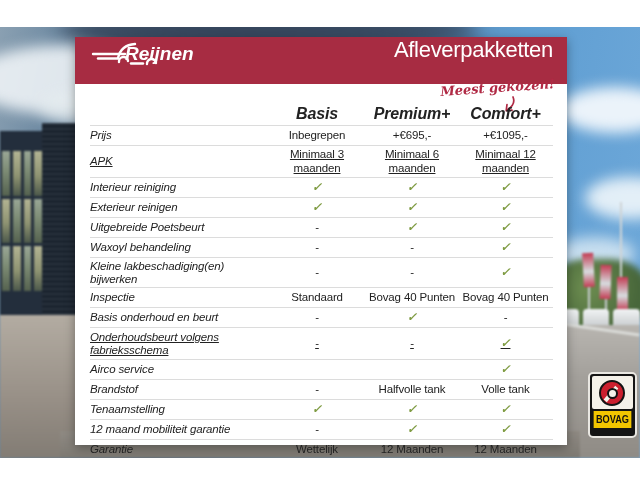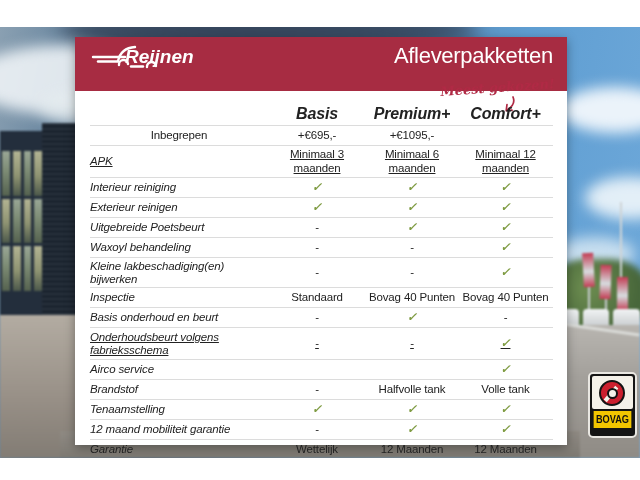--- a/index.html
+++ b/index.html
@@ -40,22 +40,22 @@
   .fp1{left:588px;top:252px;}.fp2{left:605px;top:262px;}.fp3{left:622px;top:272px;}
   .cars{position:absolute;left:552px;top:282px;width:88px;height:18px;display:flex;gap:4px;}
   .car{flex:1;background:linear-gradient(180deg,#f2f4f5,#c8ccce);border-radius:4px 4px 2px 2px;}
   .road{position:absolute;left:548px;top:298px;width:92px;height:133px;
     background:linear-gradient(180deg,#b8b5b0 0%,#a3a09b 40%,#8f8b85 100%);}
   .curb{position:absolute;left:548px;top:300px;width:92px;height:3px;background:#dadbd8;transform:rotate(8deg);}
   .pave-bottom{position:absolute;left:60px;top:404px;width:520px;height:27px;background:linear-gradient(180deg,#8f8a83,#7d7972);}
   
   .card{position:absolute;left:75px;top:37px;width:492px;height:408px;background:#ffffff;
     box-shadow:0 3px 10px rgba(0,0,0,.35);}
-  .bar{position:absolute;left:0;top:0;width:100%;height:54px;background:#a72c42;
-    display:flex;align-items:center;justify-content:space-between;box-sizing:border-box;padding:0 14px 16px 16px;}
+  .bar{position:absolute;left:0;top:0;width:100%;height:47px;background:#a72c42;
+    display:flex;justify-content:space-between;box-sizing:border-box;padding:0 14px 16px 16px;}
   .title{color:#ffffff;font-weight:normal;font-size:22px;letter-spacing:-.3px;}
   
   .annot{position:absolute;left:360px;top:44px;width:125px;text-align:center;color:#b02a45;
     font-family:"DejaVu Serif", serif;font-style:italic;font-weight:bold;font-size:13px;
     transform:rotate(-4deg);line-height:1;}
   .annot-arrow{position:absolute;left:424px;top:59px;}
   
   .table{position:absolute;left:15px;top:66px;width:463px;font-size:11.5px;color:#222;letter-spacing:-.15px;}
   .trow{display:grid;grid-template-columns:178px 98px 92px 95px;align-items:center;
     min-height:19px;border-top:1px solid #dcdcdc;}
@@ -148,20 +148,21 @@
 
   <div class="table">
     <div class="trow head">
       <div class="label"></div>
       <div class="cell">Basis</div>
       <div class="cell">Premium+</div>
       <div class="cell">Comfort+</div>
     </div>
 
     <div class="trow">
+      <div class="label">Prijs</div>
       <div class="cell">Inbegrepen</div>
       <div class="cell">+€695,-</div>
       <div class="cell">+€1095,-</div>
     </div>
     <div class="trow tall">
       <div class="label">APK</div>
       <div class="cell">Minimaal 3 maanden</div>
       <div class="cell">Minimaal 6 maanden</div>
       <div class="cell">Minimaal 12 maanden</div>
     </div>

